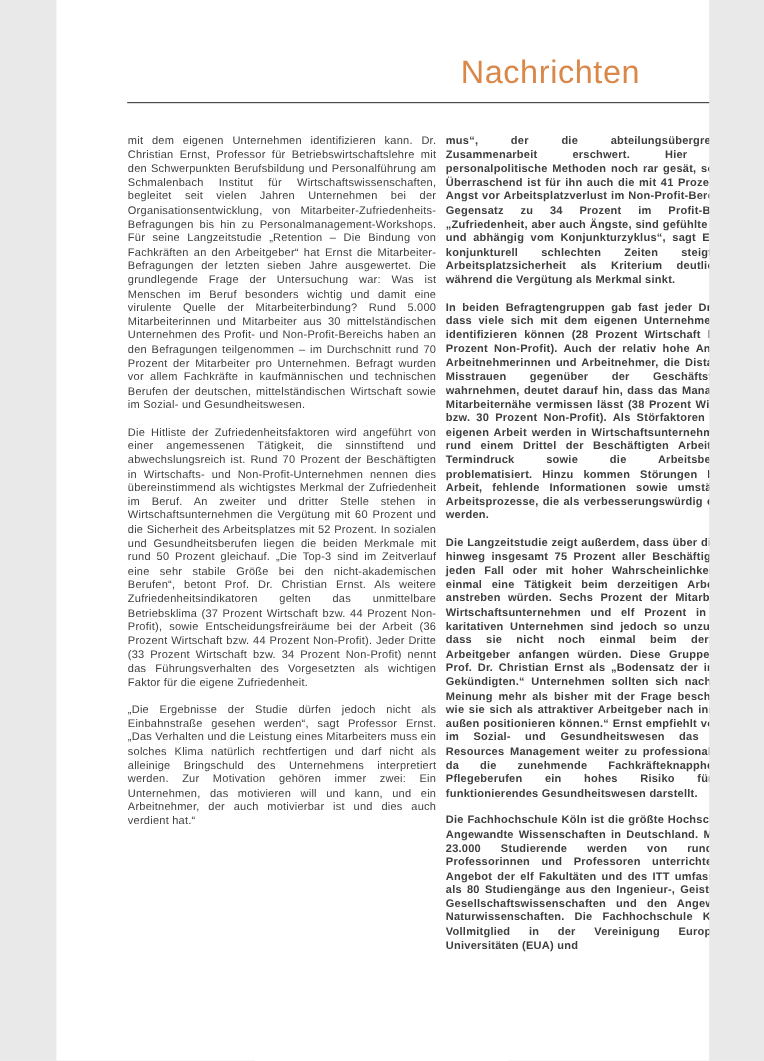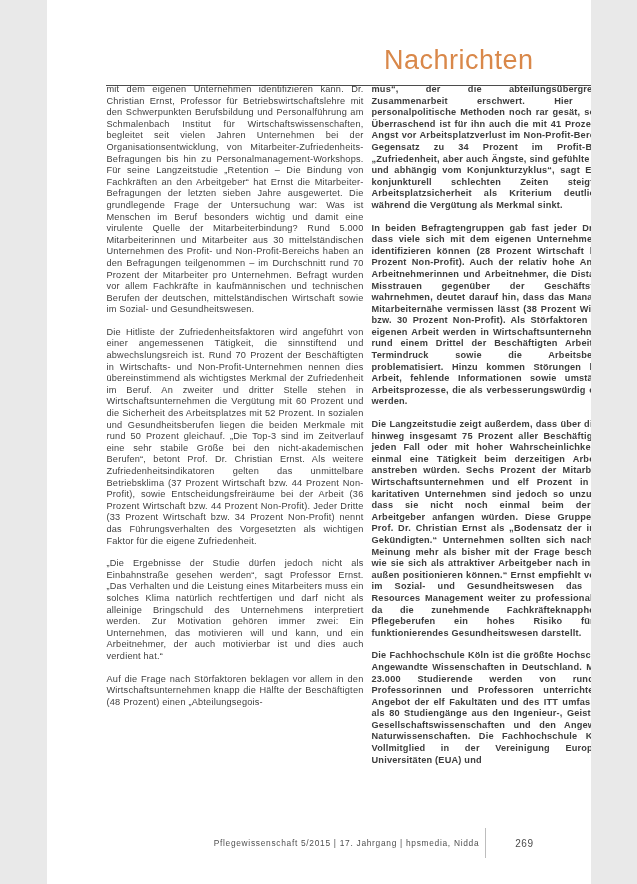--- a/index.html
+++ b/index.html
@@ -29,21 +29,21 @@
   .header-rule {
     position: absolute;
     top: 85px;
     left: 59px;
     width: 521px;
     height: 1px;
     background: #4b4b4b;
   }
   .col {
     position: absolute;
-    top: 84px;
+    top: 112px;
   }
   .col-left  { left: 60px;  width: 257px; }
   .col-right { left: 325px; width: 255px; font-weight: bold; }
   .col p {
     margin: 0 0 11px 0;
     font-size: 9.2px;
     line-height: 11.6px;
     letter-spacing: 0.2px;
     color: #3e3e3e;
     text-align: justify;
@@ -82,29 +82,23 @@
 <div class="page">
 
   <div class="page-title">Nachrichten</div>
 
   <div class="header-rule"></div>
 
   <div class="col col-left">
     <p>mit dem eigenen Unternehmen identifizieren kann. Dr. Christian Ernst, Professor für Betriebswirtschaftslehre mit den Schwerpunkten Berufsbildung und Personalführung am Schmalenbach Institut für Wirtschaftswissenschaften, begleitet seit vielen Jahren Unternehmen bei der Organisationsentwicklung, von Mitarbeiter-Zufriedenheits-Befragungen bis hin zu Personalmanagement-Workshops. Für seine Langzeitstudie „Retention – Die Bindung von Fachkräften an den Arbeitgeber“ hat Ernst die Mitarbeiter-Befragungen der letzten sieben Jahre ausgewertet. Die grundlegende Frage der Untersuchung war: Was ist Menschen im Beruf besonders wichtig und damit eine virulente Quelle der Mitarbeiterbindung? Rund 5.000 Mitarbeiterinnen und Mitarbeiter aus 30 mittelständischen Unternehmen des Profit- und Non-Profit-Bereichs haben an den Befragungen teilgenommen – im Durchschnitt rund 70 Prozent der Mitarbeiter pro Unternehmen. Befragt wurden vor allem Fachkräfte in kaufmännischen und technischen Berufen der deutschen, mittelständischen Wirtschaft sowie im Sozial- und Gesundheitswesen.</p>
     <p>Die Hitliste der Zufriedenheitsfaktoren wird angeführt von einer angemessenen Tätigkeit, die sinnstiftend und abwechslungsreich ist. Rund 70 Prozent der Beschäftigten in Wirtschafts- und Non-Profit-Unternehmen nennen dies übereinstimmend als wichtigstes Merkmal der Zufriedenheit im Beruf. An zweiter und dritter Stelle stehen in Wirtschaftsunternehmen die Vergütung mit 60 Prozent und die Sicherheit des Arbeitsplatzes mit 52 Prozent. In sozialen und Gesundheitsberufen liegen die beiden Merkmale mit rund 50 Prozent gleichauf. „Die Top-3 sind im Zeitverlauf eine sehr stabile Größe bei den nicht-akademischen Berufen“, betont Prof. Dr. Christian Ernst. Als weitere Zufriedenheitsindikatoren gelten das unmittelbare Betriebsklima (37 Prozent Wirtschaft bzw. 44 Prozent Non-Profit), sowie Entscheidungsfreiräume bei der Arbeit (36 Prozent Wirtschaft bzw. 44 Prozent Non-Profit). Jeder Dritte (33 Prozent Wirtschaft bzw. 34 Prozent Non-Profit) nennt das Führungsverhalten des Vorgesetzten als wichtigen Faktor für die eigene Zufriedenheit.</p>
     <p>„Die Ergebnisse der Studie dürfen jedoch nicht als Einbahnstraße gesehen werden“, sagt Professor Ernst. „Das Verhalten und die Leistung eines Mitarbeiters muss ein solches Klima natürlich rechtfertigen und darf nicht als alleinige Bringschuld des Unternehmens interpretiert werden. Zur Motivation gehören immer zwei: Ein Unternehmen, das motivieren will und kann, und ein Arbeitnehmer, der auch motivierbar ist und dies auch verdient hat.“</p>
-    <p>Auf die Frage nach Störfaktoren beklagen vor allem in den Wirtschaftsunternehmen knapp die Hälfte der Beschäftigten (48 Prozent) einen „Abteilungsegois-</p>
   </div>
 
   <div class="col col-right">
     <p>mus“, der die abteilungsübergreifenden Zusammenarbeit erschwert. Hier seien personalpolitische Methoden noch rar gesät, so Ernst. Überraschend ist für ihn auch die mit 41 Prozent hohe Angst vor Arbeitsplatzverlust im Non-Profit-Bereich (im Gegensatz zu 34 Prozent im Profit-Bereich). „Zufriedenheit, aber auch Ängste, sind gefühlte Größen und abhängig vom Konjunkturzyklus“, sagt Ernst. In konjunkturell schlechten Zeiten steigt die Arbeitsplatzsicherheit als Kriterium deutlich an, während die Vergütung als Merkmal sinkt.</p>
     <p>In beiden Befragtengruppen gab fast jeder Dritte an, dass viele sich mit dem eigenen Unternehmen nicht identifizieren können (28 Prozent Wirtschaft bzw. 29 Prozent Non-Profit). Auch der relativ hohe Anteil der Arbeitnehmerinnen und Arbeitnehmer, die Distanz und Misstrauen gegenüber der Geschäftsführung wahrnehmen, deutet darauf hin, dass das Management Mitarbeiternähe vermissen lässt (38 Prozent Wirtschaft bzw. 30 Prozent Non-Profit). Als Störfaktoren bei der eigenen Arbeit werden in Wirtschaftsunternehmen von rund einem Drittel der Beschäftigten Arbeits- und Termindruck sowie die Arbeitsbelastung problematisiert. Hinzu kommen Störungen bei der Arbeit, fehlende Informationen sowie umständliche Arbeitsprozesse, die als verbesserungswürdig erachtet werden.</p>
     <p>Die Langzeitstudie zeigt außerdem, dass über die Jahre hinweg insgesamt 75 Prozent aller Beschäftigten auf jeden Fall oder mit hoher Wahrscheinlichkeit noch einmal eine Tätigkeit beim derzeitigen Arbeitgeber anstreben würden. Sechs Prozent der Mitarbeiter in Wirtschaftsunternehmen und elf Prozent in sozial-karitativen Unternehmen sind jedoch so unzufrieden, dass sie nicht noch einmal beim derzeitigen Arbeitgeber anfangen würden. Diese Gruppe wertet Prof. Dr. Christian Ernst als „Bodensatz der innerlich Gekündigten.“ Unternehmen sollten sich nach seiner Meinung mehr als bisher mit der Frage beschäftigen, wie sie sich als attraktiver Arbeitgeber nach innen wie außen positionieren können.“ Ernst empfiehlt vor allem im Sozial- und Gesundheitswesen das Human Resources Management weiter zu professionalisieren, da die zunehmende Fachkräfteknappheit in Pflegeberufen ein hohes Risiko für ein funktionierendes Gesundheitswesen darstellt.</p>
     <p>Die Fachhochschule Köln ist die größte Hochschule für Angewandte Wissenschaften in Deutschland. Mehr als 23.000 Studierende werden von rund 420 Professorinnen und Professoren unterrichtet. Das Angebot der elf Fakultäten und des ITT umfasst mehr als 80 Studiengänge aus den Ingenieur-, Geistes- und Gesellschaftswissenschaften und den Angewandten Naturwissenschaften. Die Fachhochschule Köln ist Vollmitglied in der Vereinigung Europäischer Universitäten (EUA) und</p>
   </div>
 
-  <div class="footer">
-    <span class="journal-info">Pflegewissenschaft 5/2015 | 17. Jahrgang | hpsmedia, Nidda</span>
-    <span class="footer-divider"></span>
-    <span class="page-number">269</span>
-  </div>
 
 </div>
 
 </body></html>

